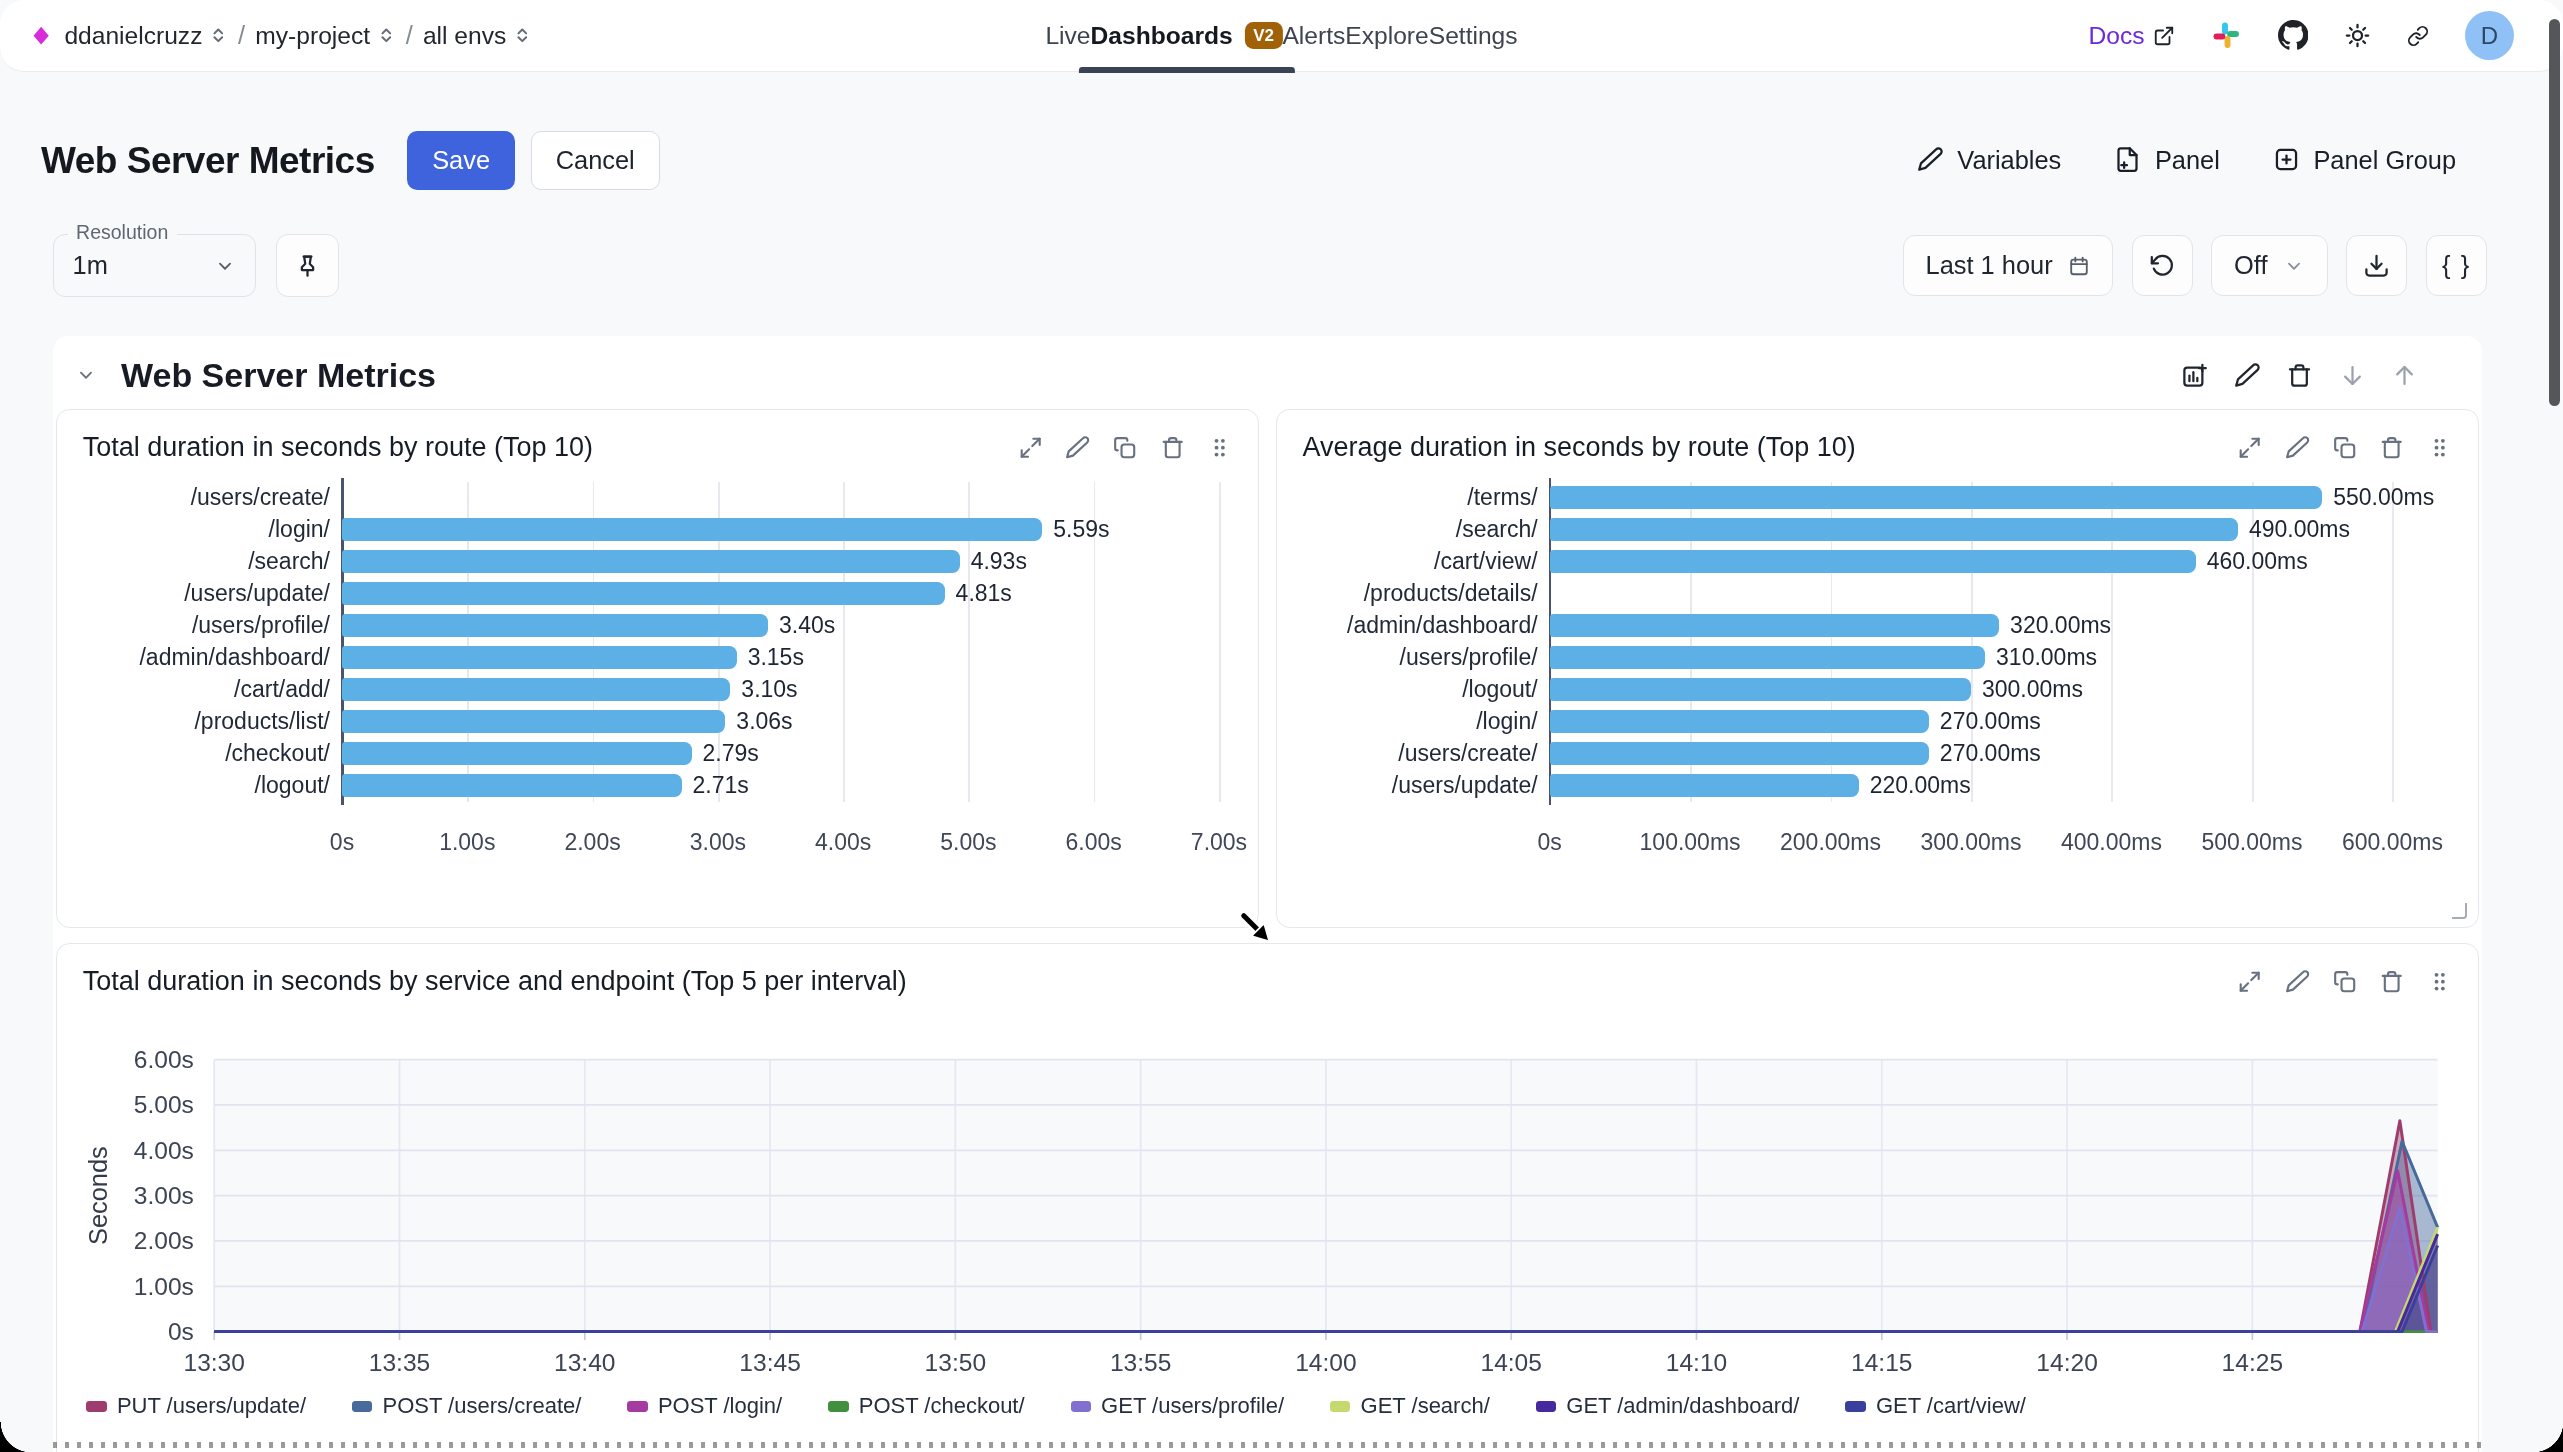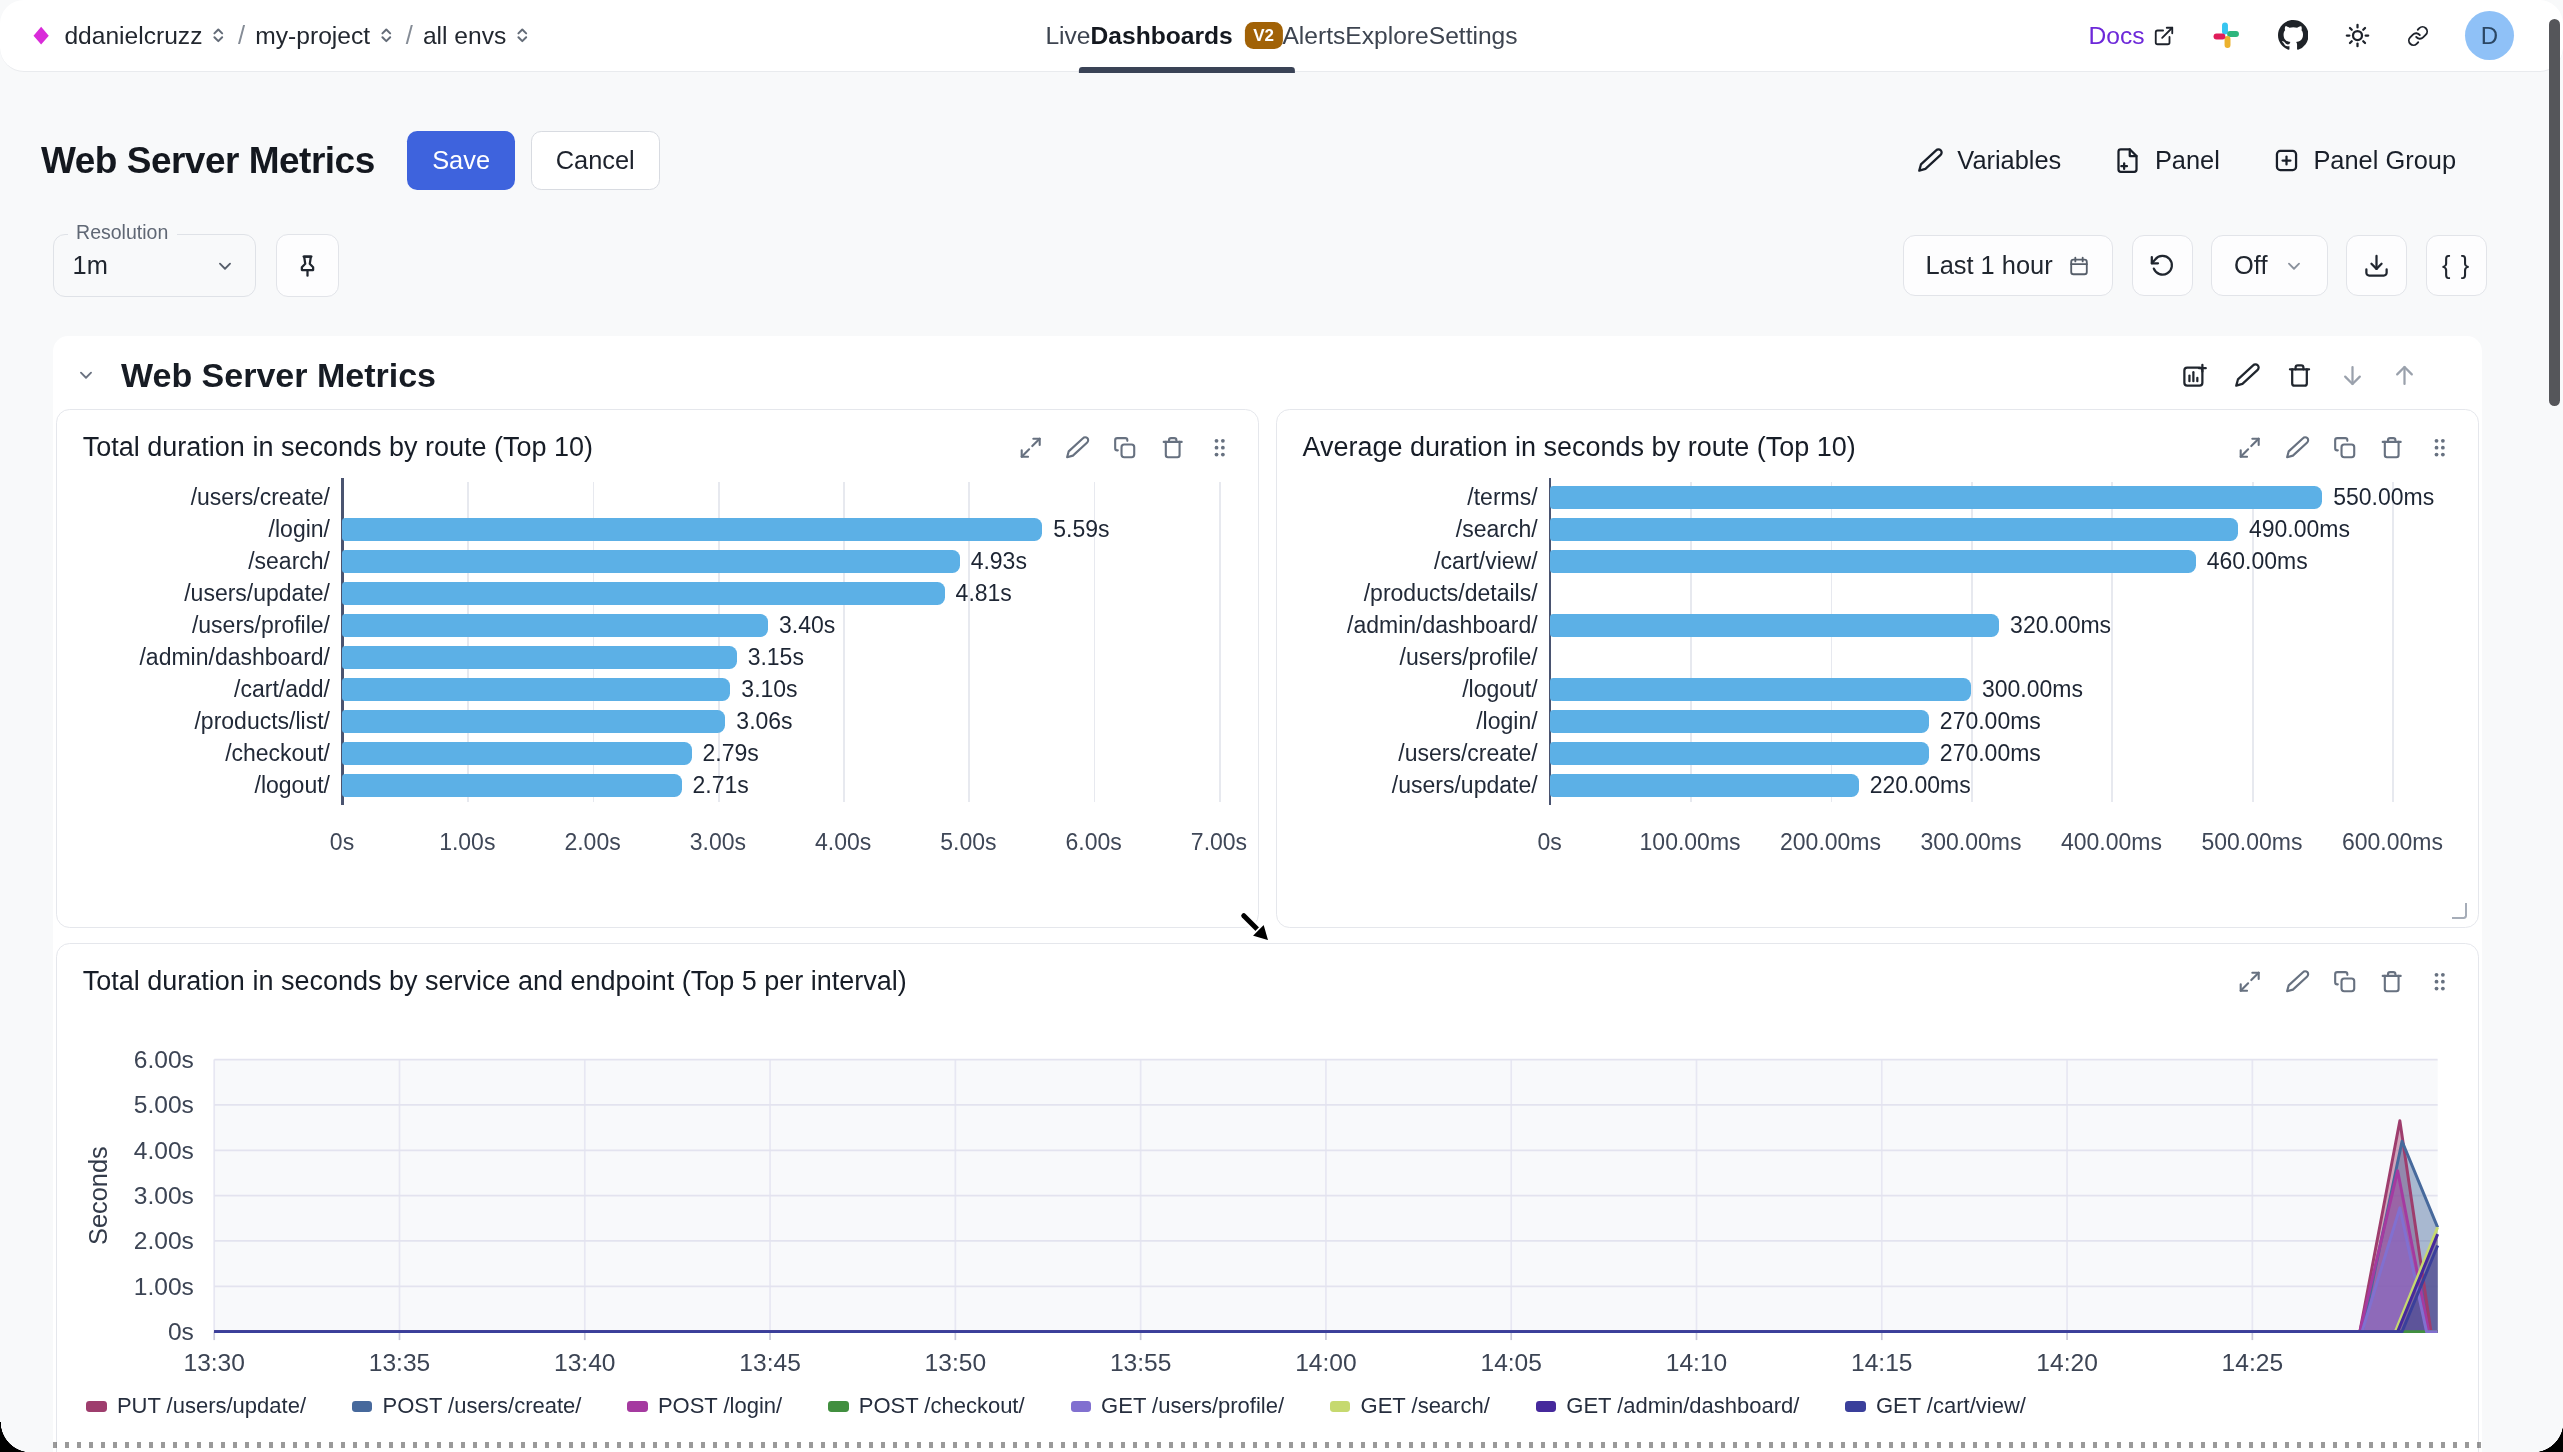--- a/index.html
+++ b/index.html
@@ -37,21 +37,21 @@
 
 
 .page-header { display:flex; align-items:center; margin:59px 107px 0 41px; }
 .page-title { font-size:37px; font-weight:700; letter-spacing:-0.5px; color:#14181f; }
 .btn { font-family:Liberation Sans, sans-serif; cursor:pointer; }
 .btn-save { margin-left:32px; background:#3e63dd; color:#fff; font-size:25.4px; border:none;
   border-radius:10.2px; height:59px; padding:0 25.4px; }
 .btn-cancel { margin-left:15.3px; background:#fff; color:#1d222c; font-size:25.4px;
   border:1.7px solid #d8dbe1; border-radius:10.2px; height:59px; padding:0 24px; }
 .header-actions { margin-left:auto; display:flex; gap:53px; }
-.action { display:flex; align-items:center; gap:13.6px; font-size:25.4px; color:#191f29; cursor:pointer; background:none; border:none; font-family:inherit;}
+.action { display:flex; align-items:flex-start; gap:13.6px; font-size:25.4px; color:#191f29; cursor:pointer; background:none; border:none; font-family:inherit;}
 
 
 .toolbar { display:flex; align-items:center; margin:44px 76px 0 53px; }
 .fieldset { position:relative; width:203px; height:63px; border:1.7px solid #dfe2e7;
   border-radius:12px; display:flex; align-items:center; padding:0 18.6px; font-size:25.4px;
   color:#20262f; background:transparent; cursor:pointer;}
 .fieldset .legend { position:absolute; top:-14.4px; left:13.6px; background:#f8f9fa;
   padding:0 8.5px; font-size:19.5px; color:#5f6774; }
 .fieldset .chev { margin-left:auto; color:#565e6a; }
 .iconbtn { width:63px; height:63px; border:1.7px solid #e2e4e9; border-radius:12px;
@@ -580,20 +580,24 @@
     </div>
     <div class="bar-row">
       <div class="bar-label">/admin/dashboard/</div>
       <div class="bar-track">
         <div class="bar" style="width:50.000%;background:#5cb0e6;"></div>
         <div class="bar-value">320.00ms</div>
       </div>
     </div>
     <div class="bar-row">
       <div class="bar-label">/users/profile/</div>
+      <div class="bar-track">
+        <div class="bar" style="width:48.438%;background:#5cb0e6;"></div>
+        <div class="bar-value">310.00ms</div>
+      </div>
     </div>
     <div class="bar-row">
       <div class="bar-label">/logout/</div>
       <div class="bar-track">
         <div class="bar" style="width:46.875%;background:#5cb0e6;"></div>
         <div class="bar-value">300.00ms</div>
       </div>
     </div>
     <div class="bar-row">
       <div class="bar-label">/login/</div>

